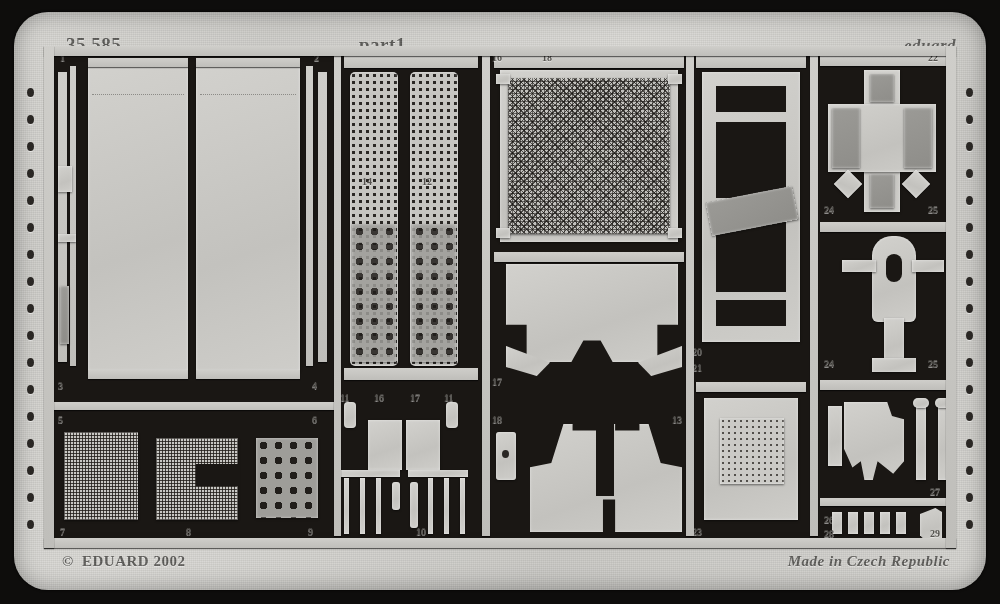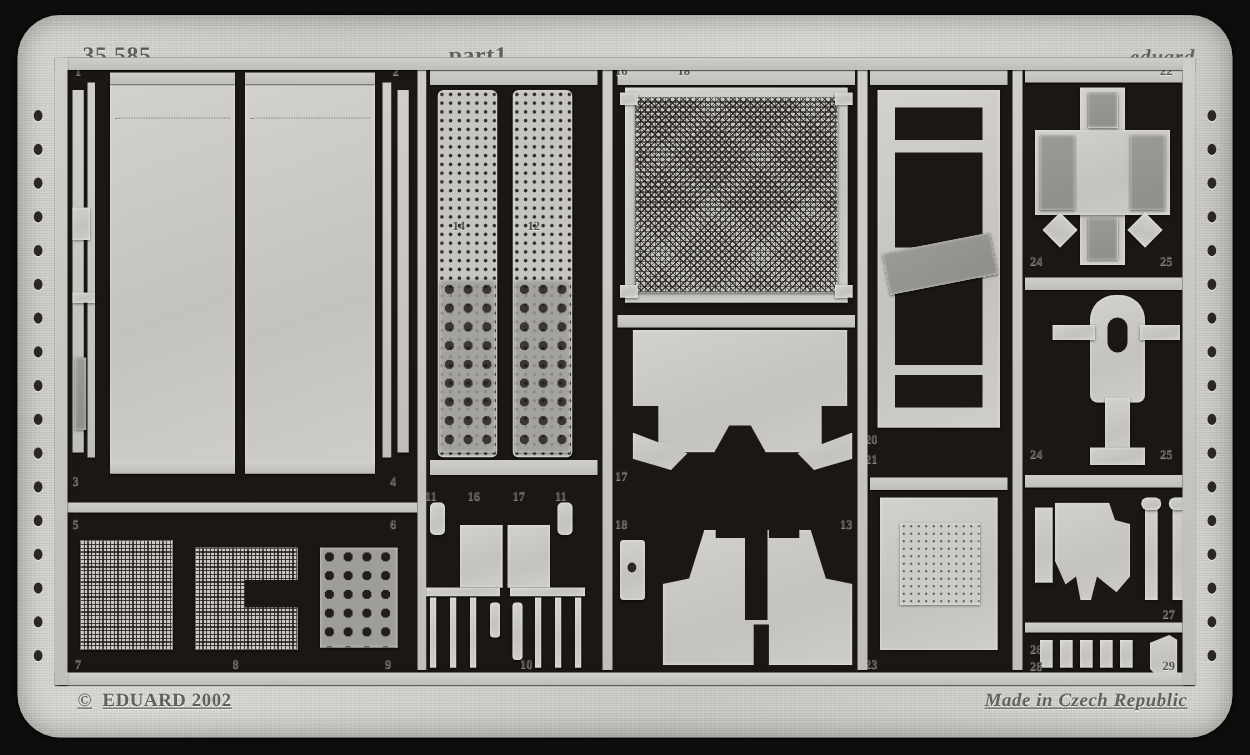--- a/index.html
+++ b/index.html
@@ -26,21 +26,21 @@
 
   
   #window{
     position:absolute;left:44px;top:46px;width:912px;height:502px;
     background:#1a1714;
     box-shadow:inset 0 0 14px rgba(0,0,0,.8);
   }
 
   
   .ftxt{position:absolute;color:#5c5b58;letter-spacing:.5px;
-        text-shadow:0 1px 0 rgba(255,255,255,.55);white-space:nowrap;text-decoration:underline;}
+        text-shadow:0 1px 0 rgba(255,255,255,.55);white-space:nowrap;}
   #t-cat   {left:52px; top:22px; font-size:19px; font-weight:bold;}
   #t-name  {left:130px;top:22px; font-size:19px; font-weight:bold;}
   #t-part  {left:345px;top:22px; font-size:19px; font-weight:bold;}
   #brand   {right:30px;top:24px; font-size:17px; font-weight:bold; font-style:italic;}
   #copy    {left:68px; bottom:20px;font-size:15px;font-weight:bold;}
   #copyc   {left:48px; bottom:20px;font-size:15px;font-weight:bold;}
   #madein  {right:36px;bottom:20px;font-size:15px;font-style:italic;font-weight:bold;}
 
   
   .perf{position:absolute;background:#2a2724;border-radius:50%;

